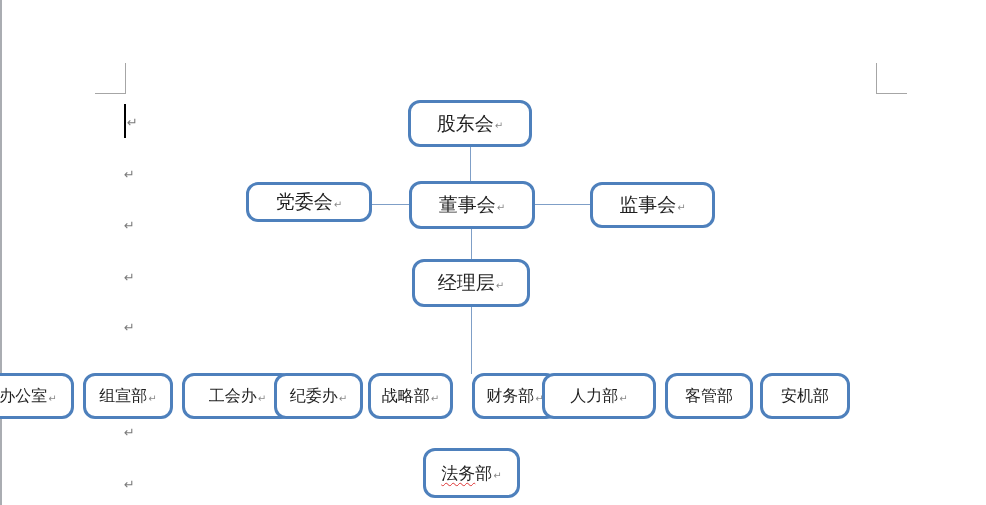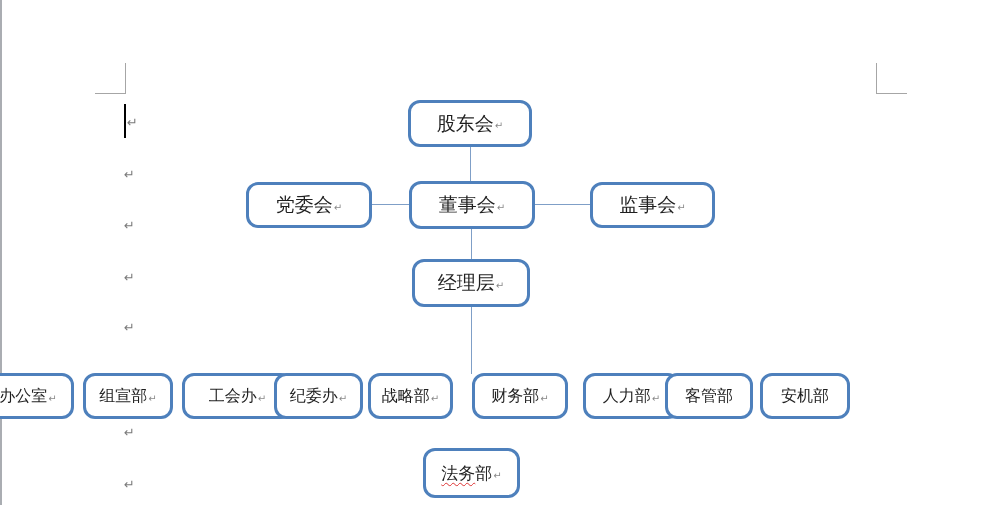--- a/index.html
+++ b/index.html
@@ -56,21 +56,21 @@
   <div class="connector" style="left:470px;top:147px;width:1px;height:35px"></div>
   <div class="connector" style="left:371px;top:204px;width:39px;height:1px"></div>
   <div class="connector" style="left:534px;top:204px;width:57px;height:1px"></div>
   <div class="connector" style="left:471px;top:228px;width:1px;height:32px"></div>
   <div class="connector" style="left:471px;top:306px;width:1px;height:68px"></div>
 
   <div class="node lvl1" style="left:408px;top:100px;width:124px;height:47px">
     <span>股东会</span>
       <span class="pmark">↵</span>
   </div>
-  <div class="node lvl1" style="left:246px;top:182px;width:126px;height:46px">
+  <div class="node lvl1" style="left:246px;top:182px;width:126px;height:40px">
     <span>党委会</span>
       <span class="pmark">↵</span>
   </div>
   <div class="node lvl1" style="left:409px;top:181px;width:126px;height:48px">
     <span>董事会</span>
       <span class="pmark">↵</span>
   </div>
   <div class="node lvl1" style="left:590px;top:182px;width:125px;height:46px">
     <span>监事会</span>
       <span class="pmark">↵</span>
@@ -93,25 +93,25 @@
       <span class="pmark">↵</span>
   </div>
   <div class="node dept" style="left:274px;width:89px">
     <span>纪委办</span>
       <span class="pmark">↵</span>
   </div>
   <div class="node dept" style="left:368px;width:85px">
     <span>战略部</span>
       <span class="pmark">↵</span>
   </div>
-  <div class="node dept" style="left:472px;width:96px">
+  <div class="node dept" style="left:472px;width:86px">
     <span>财务部</span>
       <span class="pmark">↵</span>
   </div>
-  <div class="node dept" style="left:583px;width:97px">
+  <div class="node dept" style="left:542px;width:114px">
     <span>人力部</span>
       <span class="pmark">↵</span>
   </div>
   <div class="node dept" style="left:665px;width:88px">
     <span>客管部</span>
   </div>
   <div class="node dept" style="left:760px;width:90px">
     <span>安机部</span>
   </div>
 

